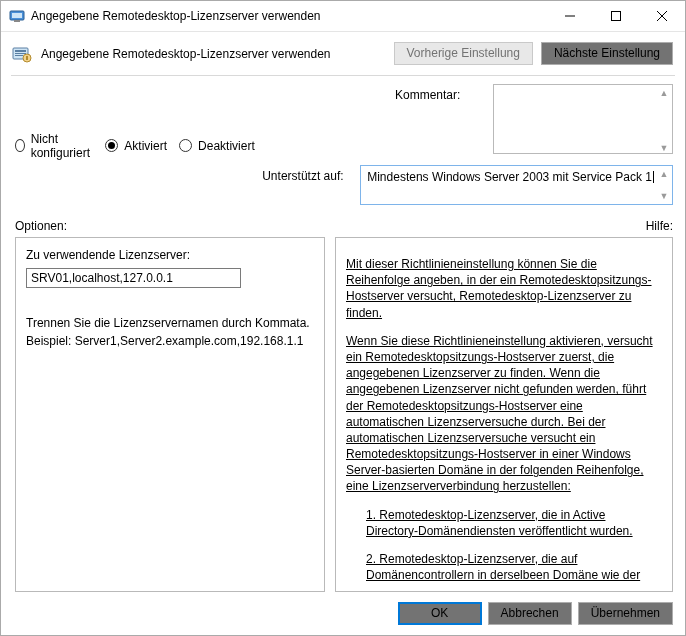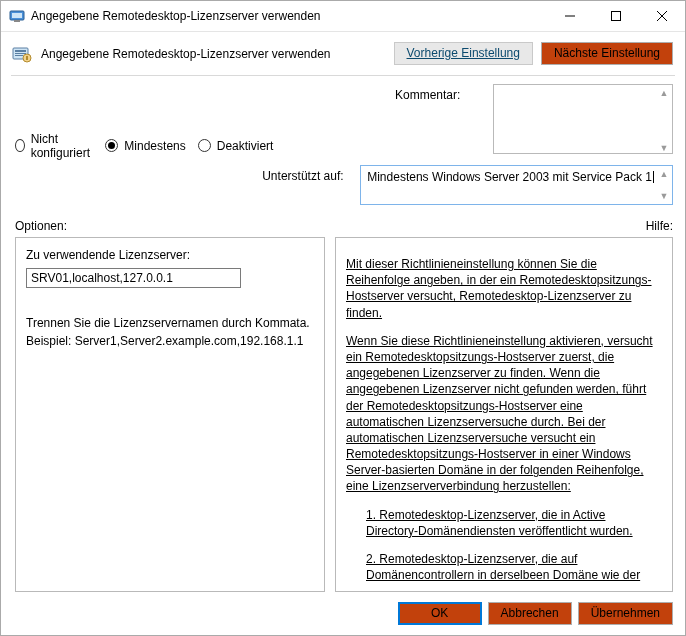--- a/index.html
+++ b/index.html
@@ -60,32 +60,31 @@
     width: 22px; height: 22px;
     display: inline-flex; align-items: center; justify-content: center;
   }
   .headerrow .title2 {
     flex: 1;
     font-size: 12px;
   }
   .btn {
     font: inherit;
     padding: 4px 12px;
-    background: #c2410c;
+    background: #737373;
     border: 1px solid #adadad;
     min-width: 110px;
     height: 23px;
     box-sizing: border-box;
     line-height: 13px;
   }
   .btn:disabled {
-    color: #0c4a6e;
+    color: #737373;
     background: #e8e8e8;
     border-color: #c9c9c9;
-    text-decoration: underline;
   }
   .hr {
     border: none;
     border-top: 1px solid #d9d9d9;
     margin: 0 10px;
   }
 
   
   .configrow {
     display: flex;
@@ -297,21 +296,21 @@
   <hr class="hr">
 
   <div class="configrow">
     <div class="radios">
       <label>
         <input type="radio" class="radio" name="st" style="">
         <span>Nicht konfiguriert</span>
       </label>
       <label>
         <input type="radio" class="radio" name="st" checked="" style="">
-        <span>Mindestens</span>
+        <span>Aktiviert</span>
       </label>
       <label>
         <input type="radio" class="radio" name="st" style="">
         <span>Deaktiviert</span>
       </label>
     </div>
     <div class="kvrows">
       <div class="kvrow">
         <div class="lbl">Kommentar:</div>
         <div class="boxwrap">

